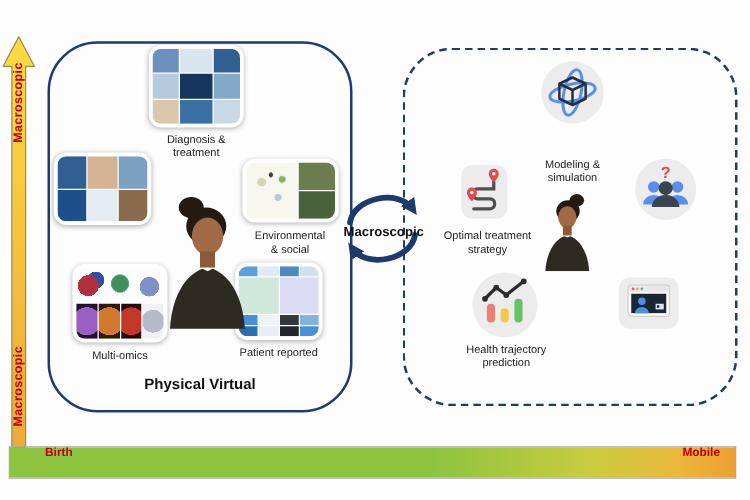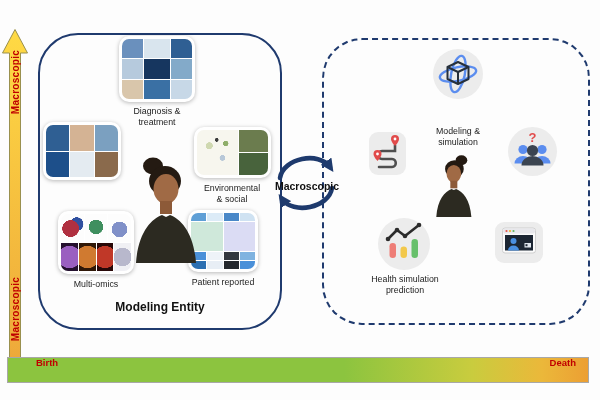--- a/index.html
+++ b/index.html
@@ -214,21 +214,21 @@
   <div class="ilabel l-patient">Patient reported</div>
 
   <svg class="person pl" viewBox="0 0 70 106">
     <ellipse cx="24" cy="9" rx="10" ry="8.5" fill="#241a12"></ellipse>
     <ellipse cx="36" cy="24" rx="16" ry="15" fill="#241a12"></ellipse>
     <ellipse cx="37" cy="32" rx="12.5" ry="15" fill="#a06a45"></ellipse>
     <rect x="31" y="44" width="12" height="13" fill="#8d5a38"></rect>
     <path d="M7,106 C9,76 22,62 33,58 L37,60 L41,58 C52,62 65,76 67,106 Z" fill="#2c2a21"></path>
   </svg>
 
-  <div class="box-title pe">Modeling Entity</div>
+  <div class="box-title pe">Physical Virtual</div>
 
   <svg class="conn-arrows" viewBox="0 0 66 74">
     <defs>
       <marker id="ah" markerUnits="userSpaceOnUse" markerWidth="13" markerHeight="13" refX="7" refY="6.5" orient="auto">
         <path d="M0,0 L13,6.5 L0,13 Z" fill="#1e3a6d"></path>
       </marker>
     </defs>
     <path d="M7,32 C10,12 46,5 57,21" stroke="#1e3a6d" stroke-width="4.6" fill="none" stroke-linecap="round" marker-end="url(#ah)"></path>
     <path d="M59,42 C56,62 20,69 9,53" stroke="#1e3a6d" stroke-width="4.6" fill="none" stroke-linecap="round" marker-end="url(#ah)"></path>
   </svg>
@@ -247,20 +247,22 @@
 
   <div class="iconwrap square i-opt">
     <svg viewBox="0 0 37 43">
       <path d="M10,35 H23 C28,35 28,27 23,27 H13 C8,27 8,19 13,19 H26 V13" fill="none" stroke="#4f4f4f" stroke-width="2.6" stroke-linecap="round"></path>
       <path d="M26,3 a4,4 0 0 1 4,4 c0,3 -4,7 -4,7 s-4,-4 -4,-7 a4,4 0 0 1 4,-4" fill="#e14b4b"></path>
       <circle cx="26" cy="7" r="1.4" fill="#fff"></circle>
       <path d="M8.5,18 a4,4 0 0 1 4,4 c0,3 -4,7 -4,7 s-4,-4 -4,-7 a4,4 0 0 1 4,-4" fill="#e14b4b"></path>
       <circle cx="8.5" cy="22" r="1.4" fill="#fff"></circle>
     </svg>
   </div>
+  <div class="ilabel l-opt">Optimal treatment
+strategy</div>
 
   <div class="iconwrap circle i-early">
     <svg viewBox="0 0 49 49">
       <text x="24.5" y="15" font-size="13" font-weight="bold" fill="#e14b4b" text-anchor="middle" font-family="Liberation Sans, sans-serif">?</text>
       <circle cx="15" cy="22.5" r="4.6" fill="#5b8def"></circle>
       <path d="M6.5,36.5 a8.5,7.5 0 0 1 17,0 z" fill="#5b8def"></path>
       <circle cx="34" cy="22.5" r="4.6" fill="#5b8def"></circle>
       <path d="M25.5,36.5 a8.5,7.5 0 0 1 17,0 z" fill="#5b8def"></path>
       <circle cx="24.5" cy="23.5" r="5.6" fill="#3b4450"></circle>
       <path d="M13.5,38.5 a11,9.5 0 0 1 22,0 z" fill="#3b4450"></path>
@@ -280,37 +282,37 @@
       <rect x="11.5" y="25" width="6.5" height="15" rx="3.2" fill="#ee7d76"></rect>
       <rect x="22.5" y="28.5" width="6.5" height="11.5" rx="3.2" fill="#f2c84b"></rect>
       <rect x="33.5" y="21" width="6.5" height="19" rx="3.2" fill="#67c06b"></rect>
       <polyline points="10,21 19,12 27,18 41,7" fill="none" stroke="#2b2b2b" stroke-width="2.6" stroke-linecap="round" stroke-linejoin="round"></polyline>
       <circle cx="10" cy="21" r="2.3" fill="#2b2b2b"></circle>
         <circle cx="19" cy="12" r="2.3" fill="#2b2b2b"></circle>
       <circle cx="27" cy="18" r="2.3" fill="#2b2b2b"></circle>
         <circle cx="41" cy="7" r="2.3" fill="#2b2b2b"></circle>
     </svg>
   </div>
-  <div class="ilabel l-health">Health simulation
+  <div class="ilabel l-health">Health trajectory
 prediction</div>
 
   <div class="iconwrap square i-virtual">
     <svg viewBox="0 0 48 41">
       <rect x="7.5" y="6" width="33" height="25" rx="2.5" fill="#fbfbfb" stroke="#cfcfcf" stroke-width="1"></rect>
       <rect x="8" y="6.5" width="32" height="5" rx="2" fill="#e8e8ec"></rect>
       <circle cx="11.5" cy="9" r="1.1" fill="#e5574f"></circle>
         <circle cx="15" cy="9" r="1.1" fill="#f0b429"></circle>
         <circle cx="18.5" cy="9" r="1.1" fill="#5fb85f"></circle>
       <rect x="10" y="13" width="28" height="15.5" fill="#1c2633"></rect>
       <circle cx="18.5" cy="19" r="3" fill="#4a90e2"></circle>
       <path d="M13,28.5 a5.5,5 0 0 1 11,0 z" fill="#4a90e2"></path>
       <rect x="29.5" y="21" width="6.5" height="4.5" fill="#dfe6ee"></rect>
       <rect x="30.5" y="22.2" width="2" height="2" fill="#1c2633"></rect>
     </svg>
   </div>
 
 
   <div class="timeline">
     <span class="tl-birth">Birth</span>
-    <span class="tl-death">Death</span>
+    <span class="tl-death">Mobile</span>
   </div>
 
 </div>
 
 </body></html>

